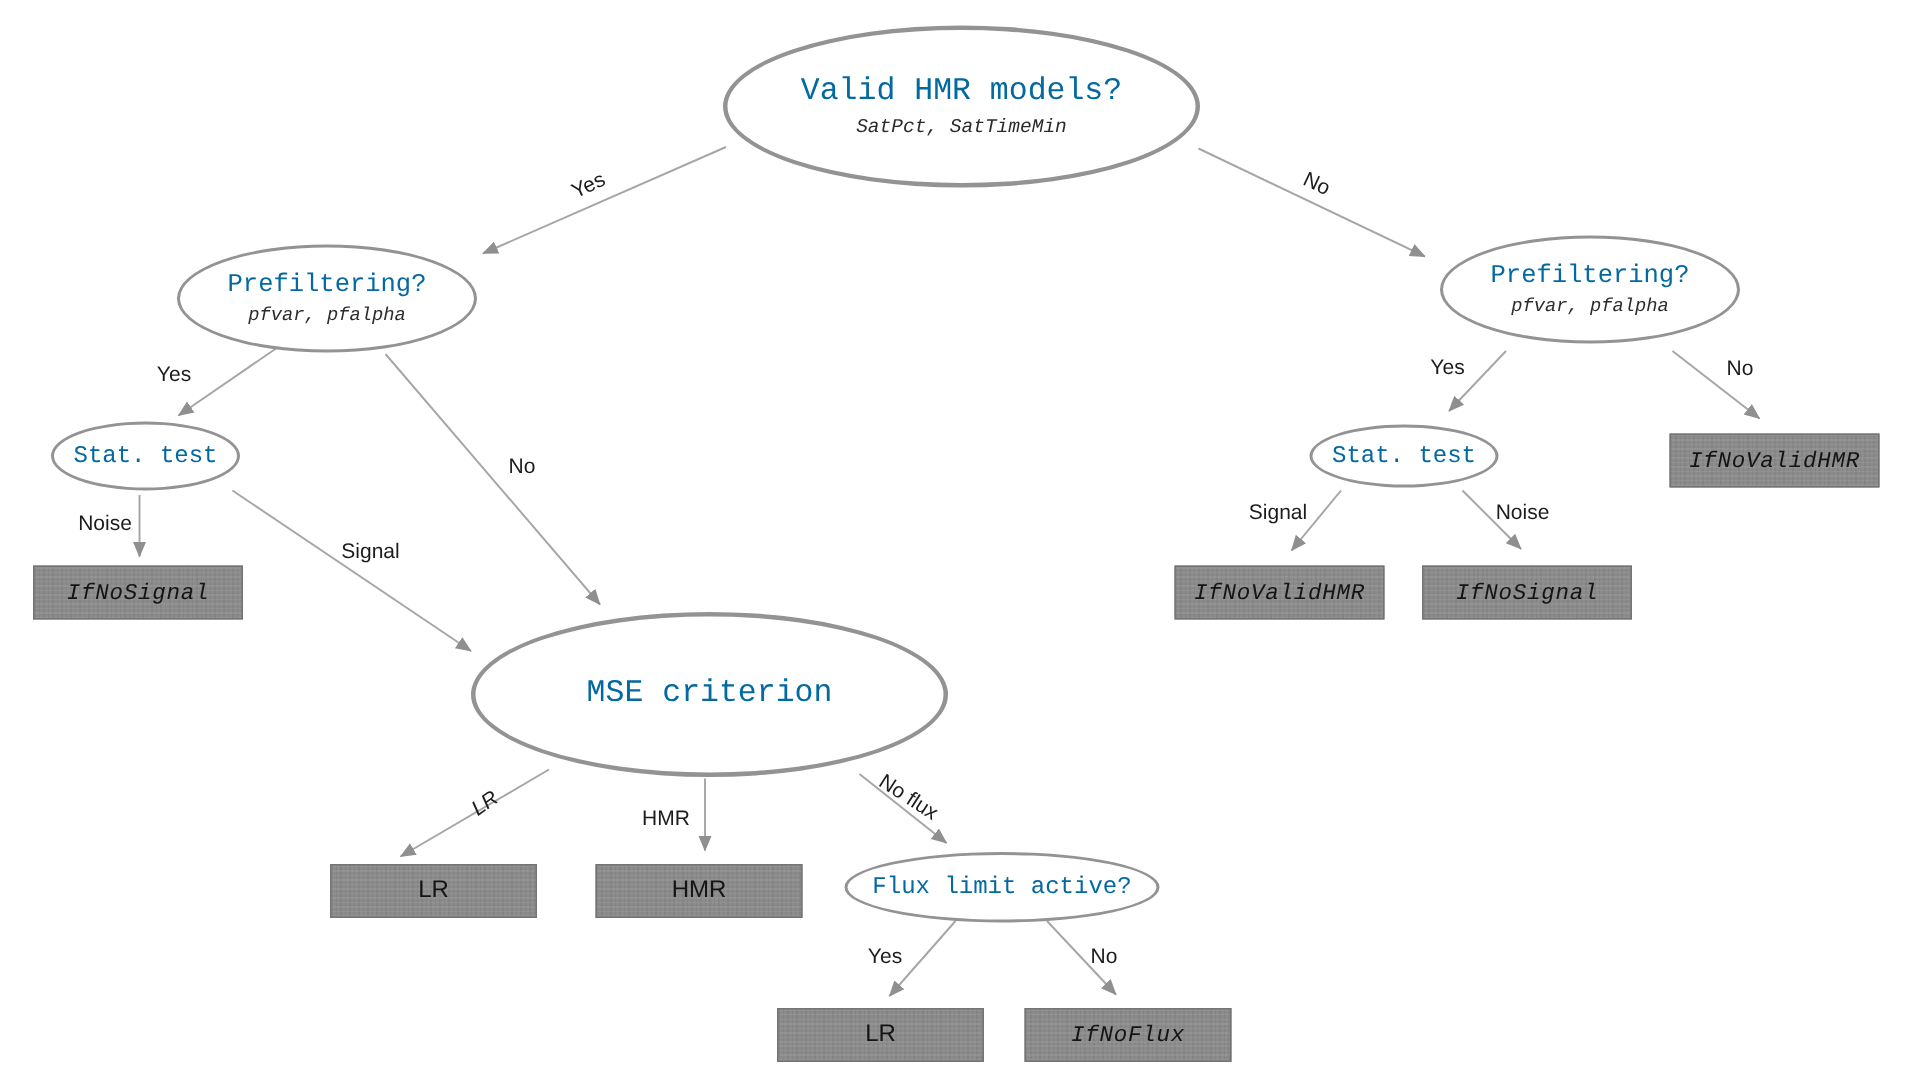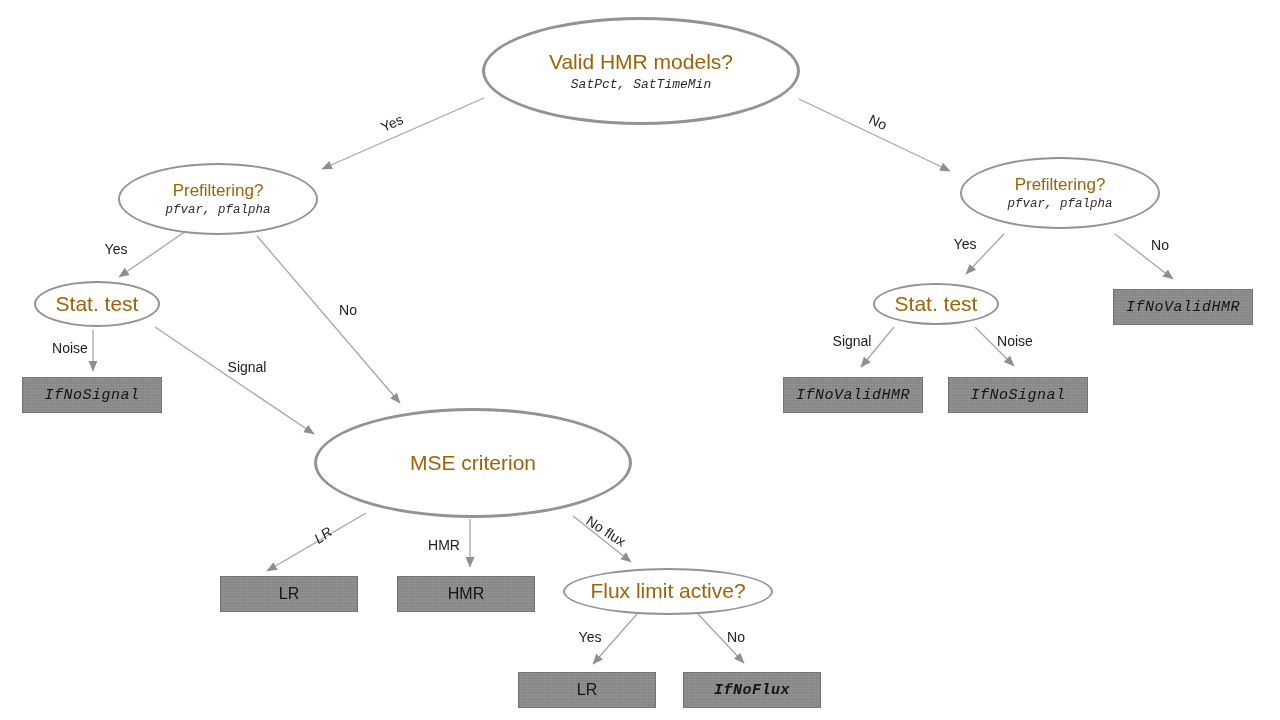--- a/index.html
+++ b/index.html
@@ -13,24 +13,24 @@
   svg.edges { position:absolute; left:0; top:0; width:1280px; height:720px; }
 
   .ellipse {
     position:absolute; box-sizing:border-box;
     border:2px solid #939393; border-radius:50%;
     background:#ffffff;
     display:flex; flex-direction:column; align-items:center; justify-content:center;
     text-align:center;
   }
   .ellipse.thick { border-width:3px; }
-  .title { color:#a16207; line-height:1.15; }
+  .title { color:#0369a1; line-height:1.15;font-family:Liberation Mono, monospace; }
   .t21 { font-size:21px; }
   .t20 { font-size:17px; }
-  .t17 { font-size:21px; }
+  .t17 { font-size:16px; }
   .params {
     font-family:"Liberation Mono", monospace; font-style:italic;
     font-size:12.5px; color:#2b2b2b; margin-top:2px; white-space:nowrap;
   }
   .params.big { font-size:13px; }
 
   .box {
     position:absolute; box-sizing:border-box;
     background:#8b8b8b; border:1px solid #747474;
     background-image:
@@ -114,21 +114,21 @@
   </div>
 
   <div class="box mono" style="left:22px; top:377px; width:140px; height:36px;">IfNoSignal</div>
 
   <div class="box sans" style="left:220px; top:576px; width:138px; height:36px;">LR</div>
 
   <div class="box sans" style="left:397px; top:576px; width:138px; height:36px;">HMR</div>
 
   <div class="box sans" style="left:518px; top:672px; width:138px; height:36px;">LR</div>
 
-  <div class="box mono" style="left:683px; top:672px; width:138px; height:36px;font-weight:bold;">IfNoFlux</div>
+  <div class="box mono" style="left:683px; top:672px; width:138px; height:36px;">IfNoFlux</div>
 
   <div class="box mono" style="left:1113px; top:289px; width:140px; height:36px;">IfNoValidHMR</div>
 
   <div class="box mono" style="left:783px; top:377px; width:140px; height:36px;">IfNoValidHMR</div>
 
   <div class="box mono" style="left:948px; top:377px; width:140px; height:36px;">IfNoSignal</div>
 
   <div class="elabel rneg25" style="left:392px; top:123px;">Yes</div>
   <div class="elabel rpos25" style="left:878px; top:122px;">No</div>
   <div class="elabel" style="left:116px; top:249px;">Yes</div>

